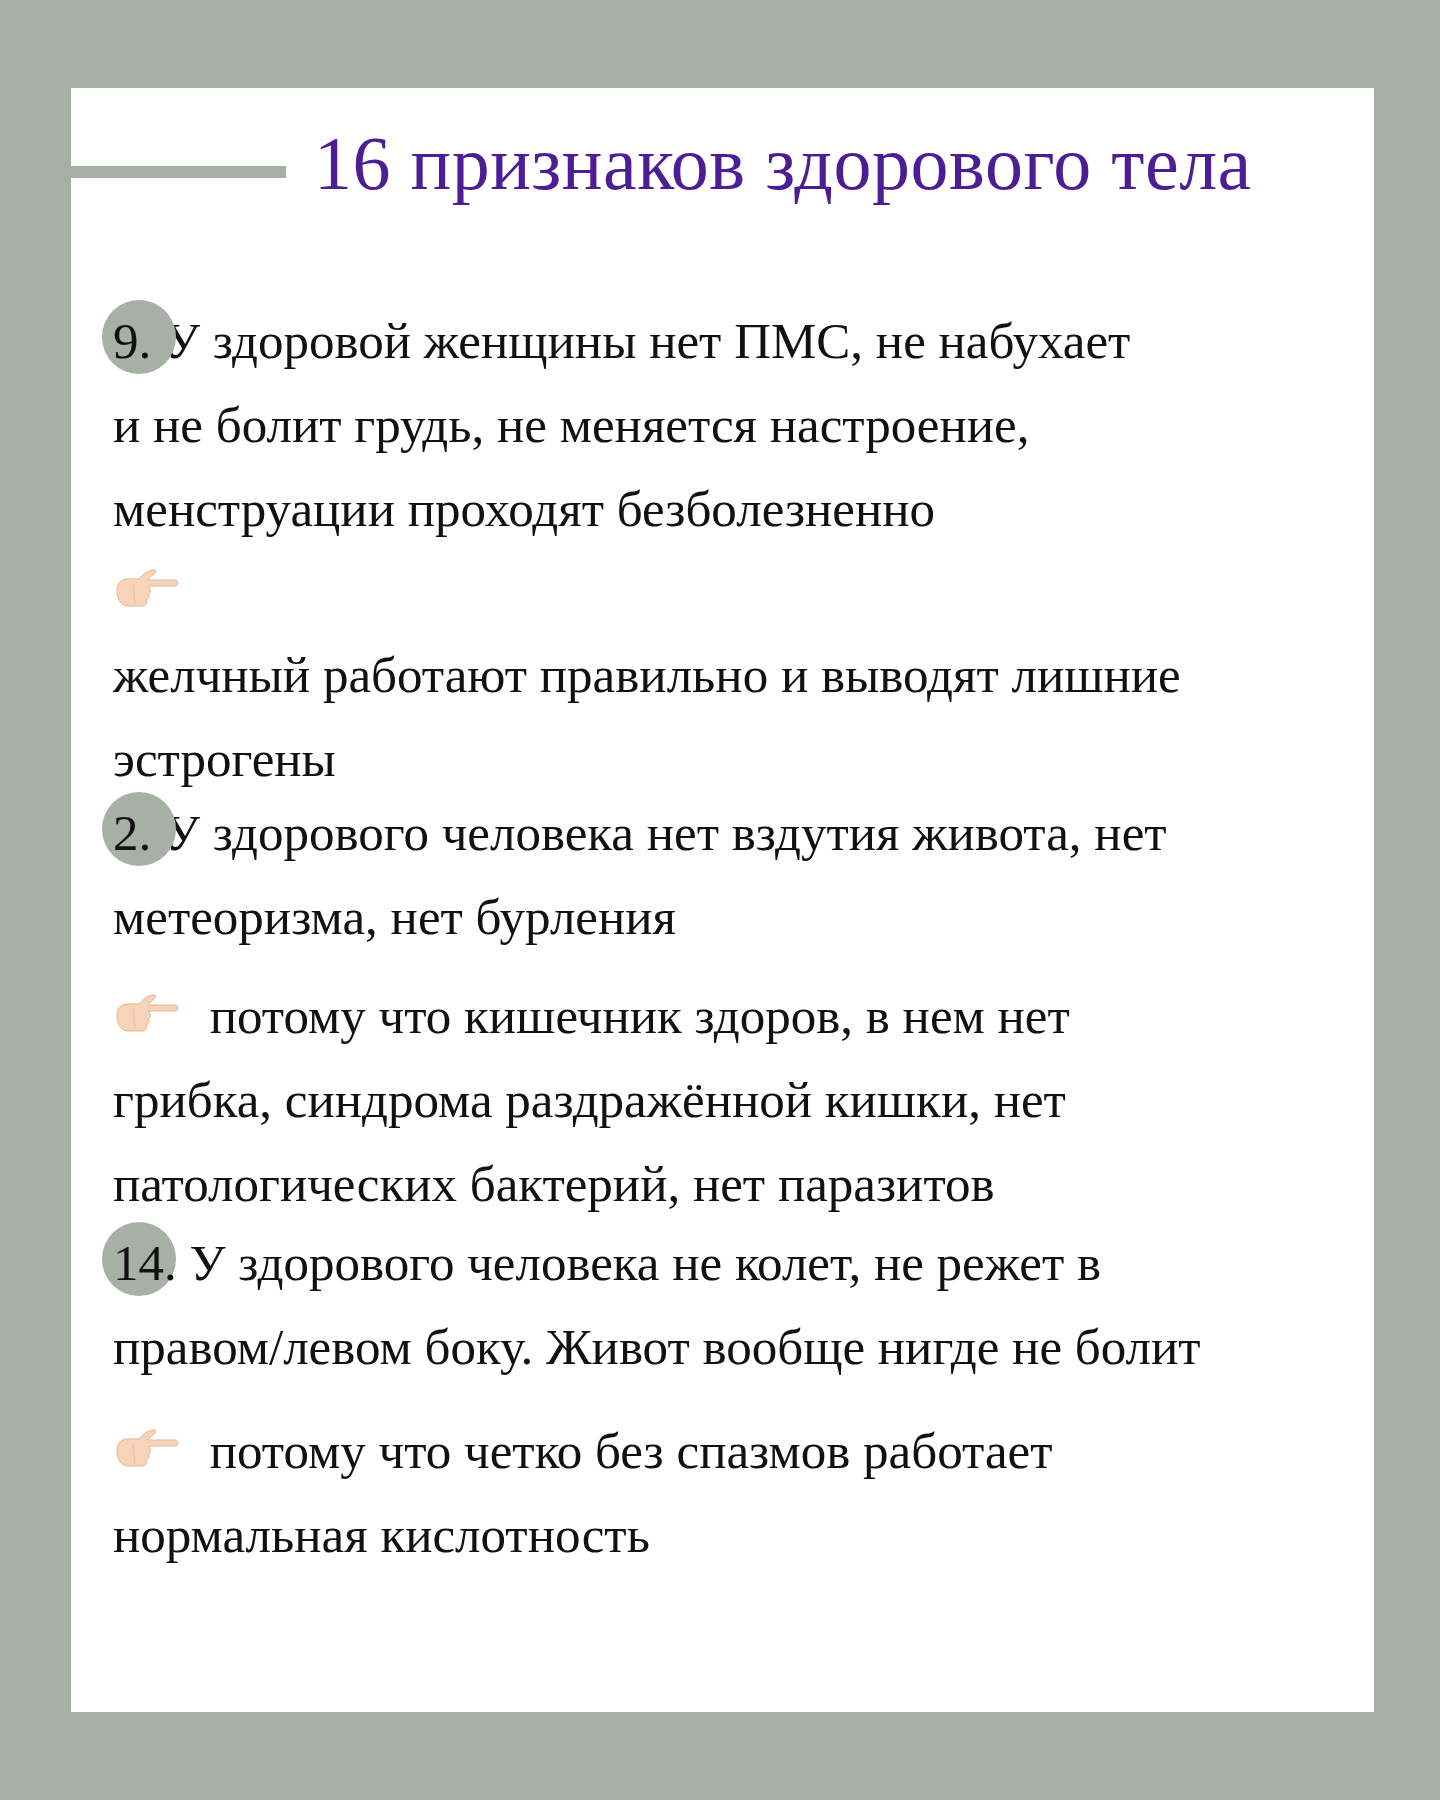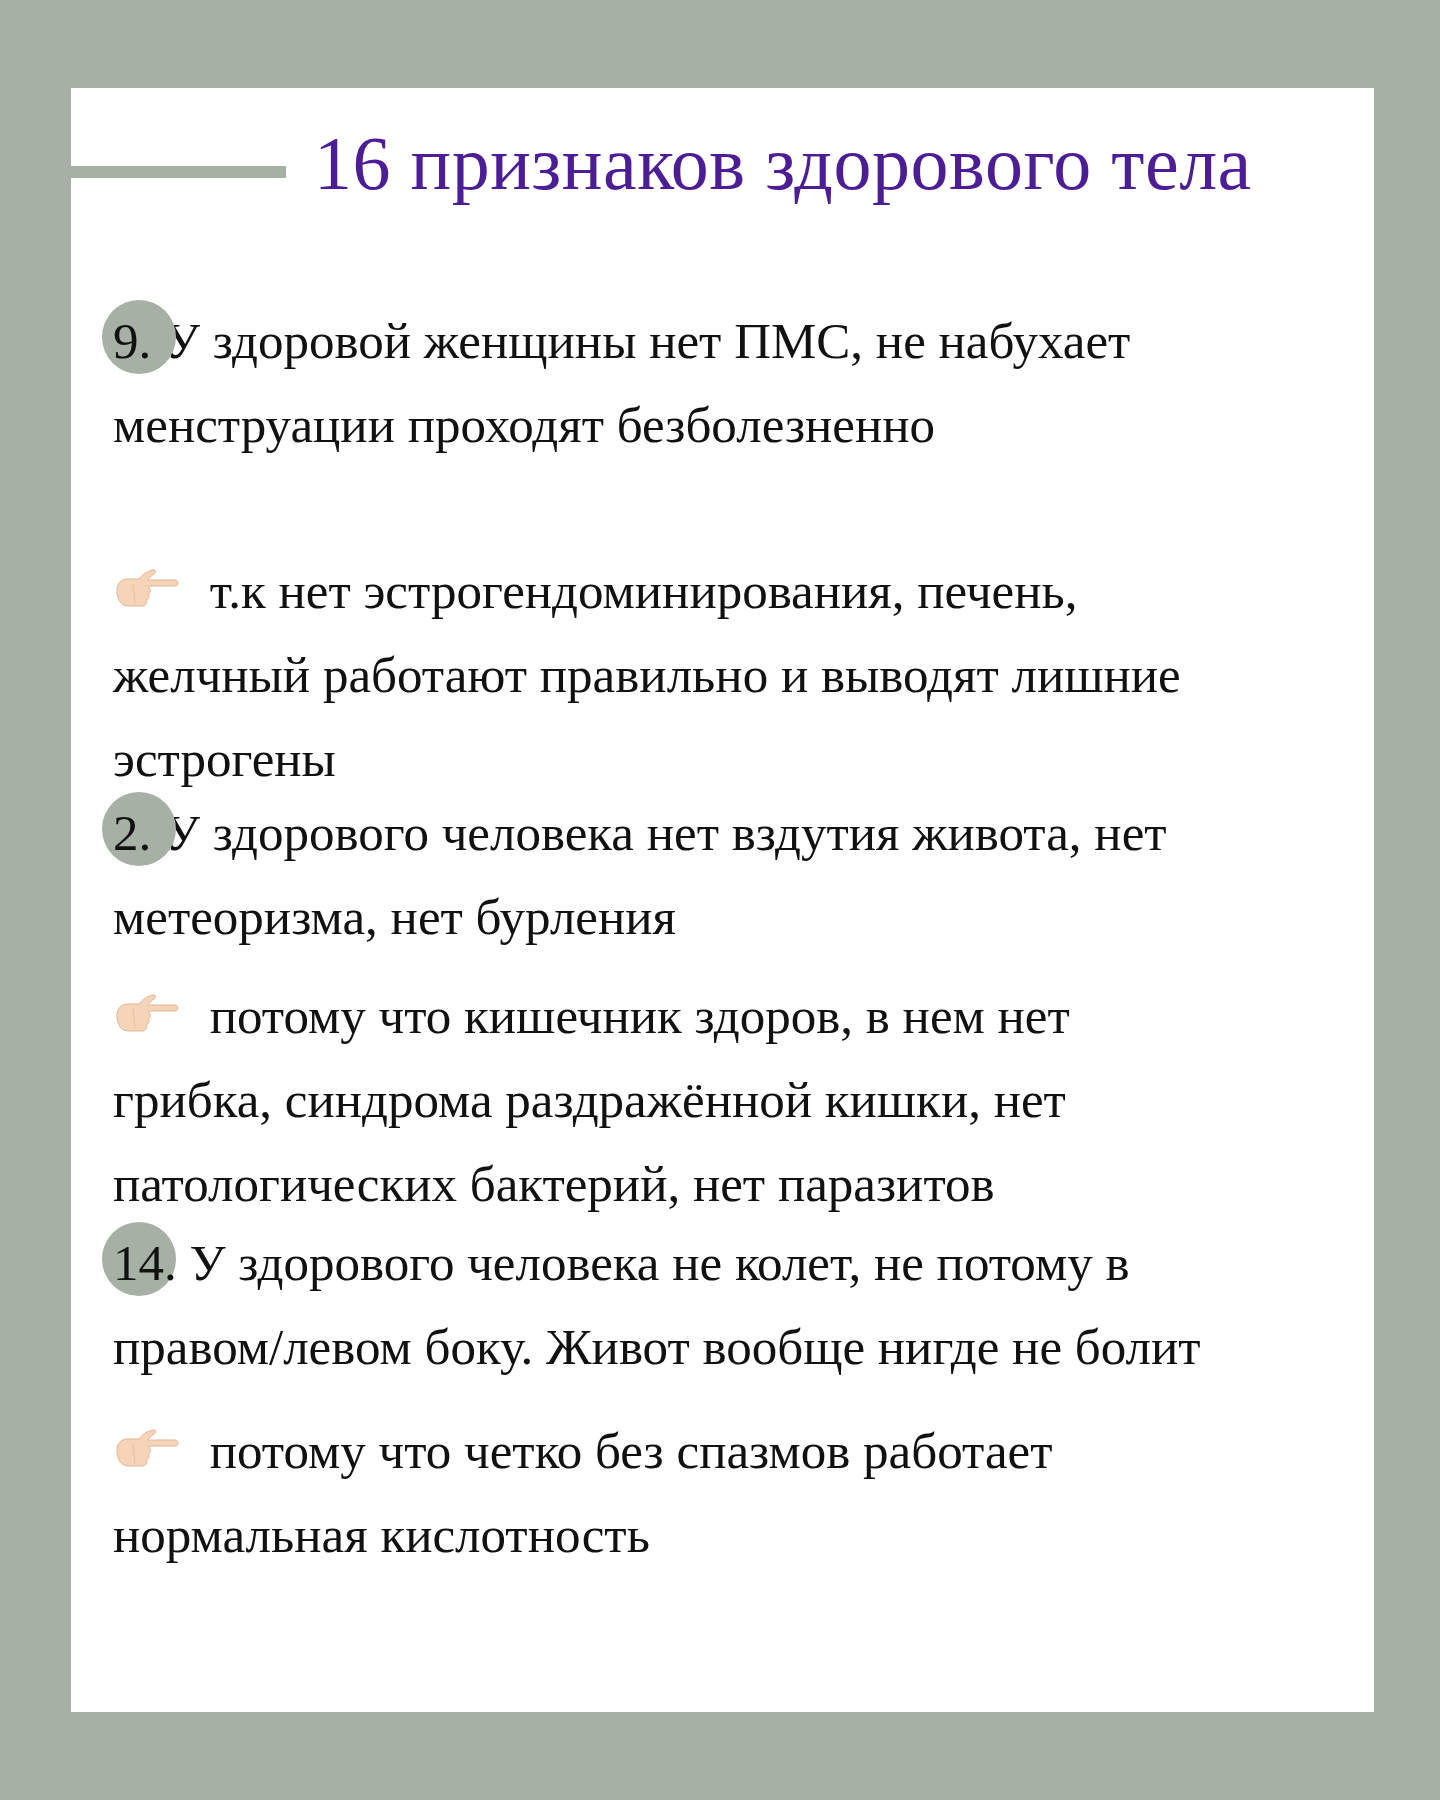--- a/index.html
+++ b/index.html
@@ -88,32 +88,32 @@
 <div class="title">16 признаков здорового тела</div>
 
 <div class="block" style="top:288px;">
   <span class="line">
     <span class="num-wrap">
       <span class="num-circle"></span>
       <span class="num">9.</span>
     </span>
     <span>У здоровой женщины нет ПМС, не набухает</span>
   </span>
+  <span class="line">и не болит грудь, не меняется настроение,</span>
   <span class="line">менструации проходят безболезненно</span>
 </div>
 
 <div class="block" style="top:538px;">
   <span class="line">
     <span class="hand">
       <svg width="66" height="44" viewBox="0 0 66 44">
         <path d="M4 22 C4 14 10 10 18 11 L26 11 C29 7 34 3 40 2 C43 1.5 44 4 41 6 C38 8 36 10 35 12 L62 12 C66 12 66 18 62 18 L36 18 L36 20 C38 21 38 25 35 26 C37 28 36 31 33 32 C35 34 33 38 29 38 L16 38 C8 38 4 32 4 22 Z" fill="#f6d4b8" stroke="#e2b596" stroke-width="1"></path>
         <path d="M20 16 L22 36" stroke="#e8bfa0" stroke-width="1" fill="none"></path>
       </svg>
     </span>
-    <span>т.к нет эстрогендоминирования, печень,</span>
   </span>
   <span class="line">желчный работают правильно и выводят лишние</span>
   <span class="line">эстрогены</span>
 </div>
 
 <div class="block" style="top:780px;">
   <span class="line">
     <span class="num-wrap">
       <span class="num-circle"></span>
       <span class="num">2.</span>
@@ -136,21 +136,21 @@
   <span class="line">грибка, синдрома раздражённой кишки, нет</span>
   <span class="line">патологических бактерий, нет паразитов</span>
 </div>
 
 <div class="block" style="top:1210px;">
   <span class="line">
     <span class="num-wrap">
       <span class="num-circle"></span>
       <span class="num">14.</span>
     </span>
-    <span>У здорового человека не колет, не потому в</span>
+    <span>У здорового человека не колет, не режет в</span>
   </span>
   <span class="line">правом/левом боку. Живот вообще нигде не болит</span>
 </div>
 
 <div class="block" style="top:1398px;">
   <span class="line">
     <span class="hand">
       <svg width="66" height="44" viewBox="0 0 66 44">
         <path d="M4 22 C4 14 10 10 18 11 L26 11 C29 7 34 3 40 2 C43 1.5 44 4 41 6 C38 8 36 10 35 12 L62 12 C66 12 66 18 62 18 L36 18 L36 20 C38 21 38 25 35 26 C37 28 36 31 33 32 C35 34 33 38 29 38 L16 38 C8 38 4 32 4 22 Z" fill="#f6d4b8" stroke="#e2b596" stroke-width="1"></path>
         <path d="M20 16 L22 36" stroke="#e8bfa0" stroke-width="1" fill="none"></path>

